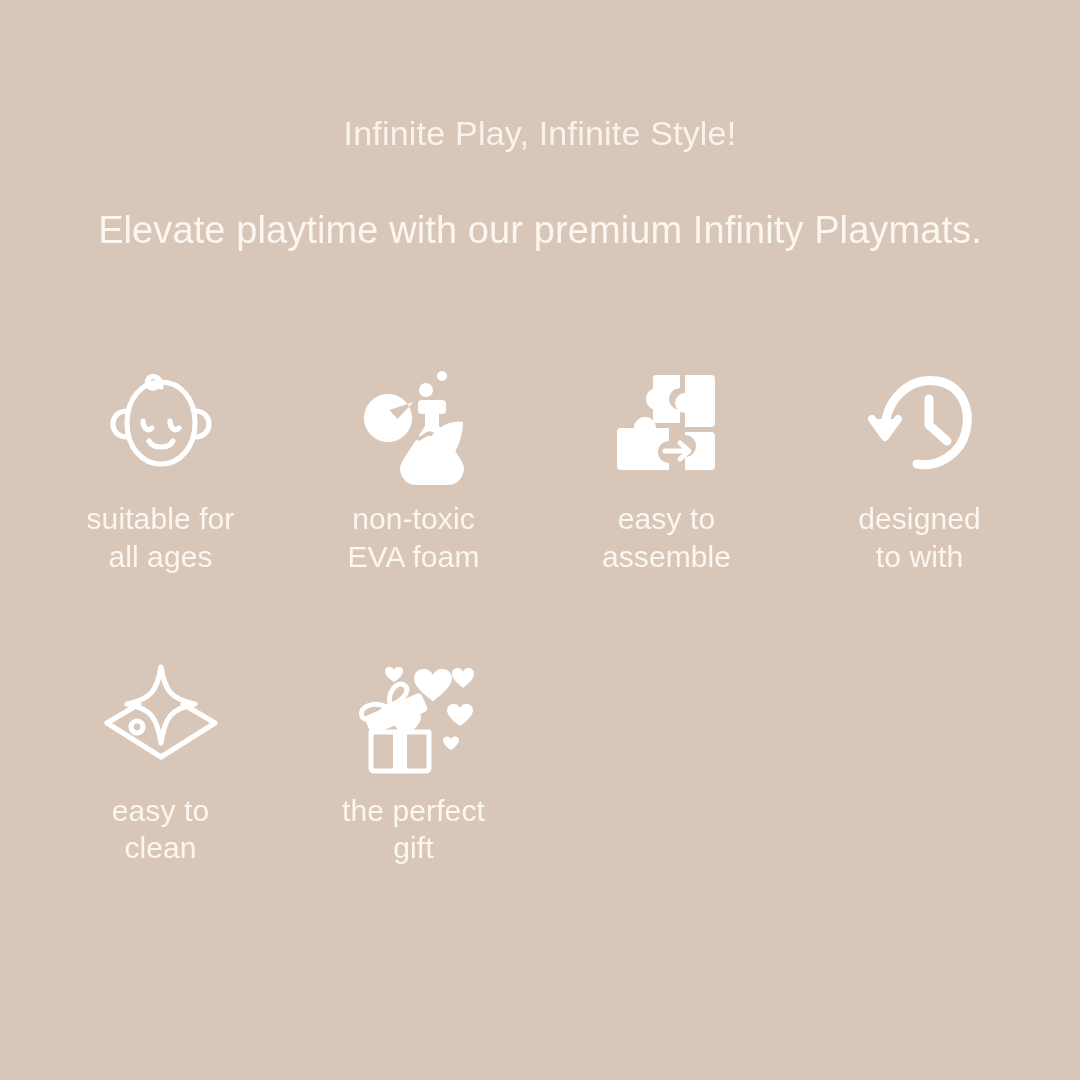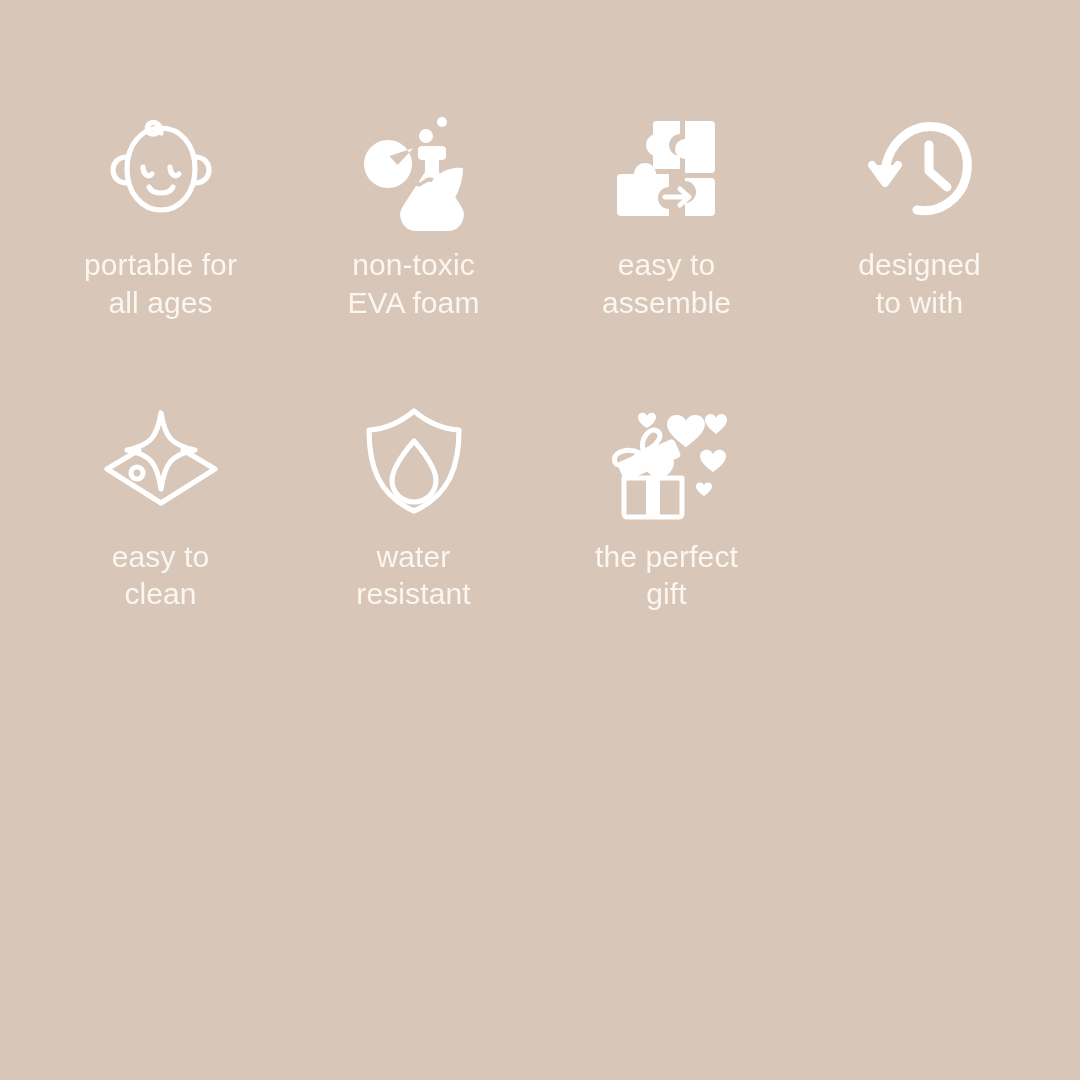--- a/index.html
+++ b/index.html
@@ -86,36 +86,40 @@
     text-align: center;
     white-space: pre-line;
     letter-spacing: 0.1px;
   }
 </style>
 </head>
 <body>
 
 <div class="poster">
 
+  <div class="headline-block">
+    <div class="headline-primary">Infinite Play, Infinite Style!</div>
+    <div class="headline-secondary">Elevate playtime with our premium Infinity Playmats.</div>
+  </div>
 
   <div class="feature-grid">
 
     <div class="feature-cell">
       <div class="icon-box">
         <svg width="108" height="112" viewBox="0 0 108 112" fill="none" stroke="#FFFFFF" stroke-width="5.2" stroke-linecap="round" stroke-linejoin="round">
           <path d="M20 56 C20 31 35 15 54 15 C73 15 88 31 88 56 C88 80 73 97 54 97 C35 97 20 80 20 56 Z"></path>
           <path d="M20 44 C11 44 6 50 6 57 C6 64 11 70 20 70"></path>
           <path d="M88 44 C97 44 102 50 102 57 C102 64 97 70 88 70"></path>
           <path d="M54 20 C54 12 49 8 44 10 C39 12 39 20 45 21 C51 22 53 15 50 11"></path>
           <path d="M36 54 C36 61 41 65 45 61"></path>
           <path d="M63 54 C63 61 68 65 72 61"></path>
           <path d="M42 74 C46 82 62 82 66 74"></path>
         </svg>
       </div>
-      <div class="feature-label">portable for
+      <div class="feature-label">suitable for
 all ages</div>
     </div>
 
     <div class="feature-cell">
       <div class="icon-box">
         <svg width="112" height="114" viewBox="0 0 112 114" fill="#FFFFFF">
           <circle cx="84" cy="10" r="5"></circle>
           <circle cx="68" cy="24" r="7"></circle>
           <path d="M58 34 h26 a4 4 0 0 1 4 4 v6 a4 4 0 0 1 -4 4 h-3 v12 l22 34 a16 16 0 0 1 -13 25 h-32 a16 16 0 0 1 -13 -25 l22 -34 v-12 h-3 a4 4 0 0 1 -4 -4 v-6 a4 4 0 0 1 4 -4 z"></path>
           <path d="M46.5 70 q5 -5 10 0 q5 5 10 0 q5 -5 10 0 q5 5 10 0" fill="none" stroke="#D8C6B8" stroke-width="4.4" stroke-linecap="round"></path>
@@ -167,30 +171,20 @@
         <svg width="124" height="108" viewBox="0 0 124 108" fill="none" stroke="#FFFFFF" stroke-width="5.2" stroke-linecap="round" stroke-linejoin="round">
           <path d="M62 96 L8 62 L40 43 M84 43 L116 62 L62 96"></path>
           <circle cx="38" cy="66" r="6"></circle>
           <path d="M62 6 C66 30 72 38 96 43 C72 48 66 56 62 82 C58 56 52 48 28 43 C52 38 58 30 62 6 Z" stroke-width="5.2"></path>
         </svg>
       </div>
       <div class="feature-label">easy to
 clean</div>
     </div>
 
-    <div class="feature-cell">
-      <div class="icon-box">
-        <svg width="104" height="112" viewBox="0 0 104 112" fill="none" stroke="#FFFFFF" stroke-width="5.2" stroke-linecap="round" stroke-linejoin="round">
-          <path d="M52 6 C66 18 82 24 97 25 C97 60 88 90 52 106 C16 90 7 60 7 25 C22 24 38 18 52 6 Z"></path>
-          <path d="M52 36 C52 36 74 60 74 75 C74 88 64 97 52 97 C40 97 30 88 30 75 C30 60 52 36 52 36 Z"></path>
-        </svg>
-      </div>
-      <div class="feature-label">water
-resistant</div>
-    </div>
 
 
     <div class="feature-cell">
       <div class="icon-box">
         <svg width="128" height="118" viewBox="0 0 128 118" fill="#FFFFFF">
 
           <path d="M79 22 c4 -9 18 -7 18 3 c0 9 -12 17 -18 22 c-6 -5 -18 -13 -18 -22 c0 -10 14 -12 18 -3 z" transform="translate(0,-4) scale(1.05)"></path>
           <path d="M44 14 c2 -5 9 -4 9 1 c0 5 -6 9 -9 11 c-3 -2 -9 -6 -9 -11 c0 -5 7 -6 9 -1 z"></path>
           <path d="M113 16 c2 -6 11 -5 11 2 c0 6 -8 11 -11 14 c-3 -3 -11 -8 -11 -14 c0 -7 9 -8 11 -2 z"></path>
           <path d="M110 52 c3 -7 13 -5 13 2 c0 7 -9 13 -13 16 c-4 -3 -13 -9 -13 -16 c0 -7 10 -9 13 -2 z"></path>

